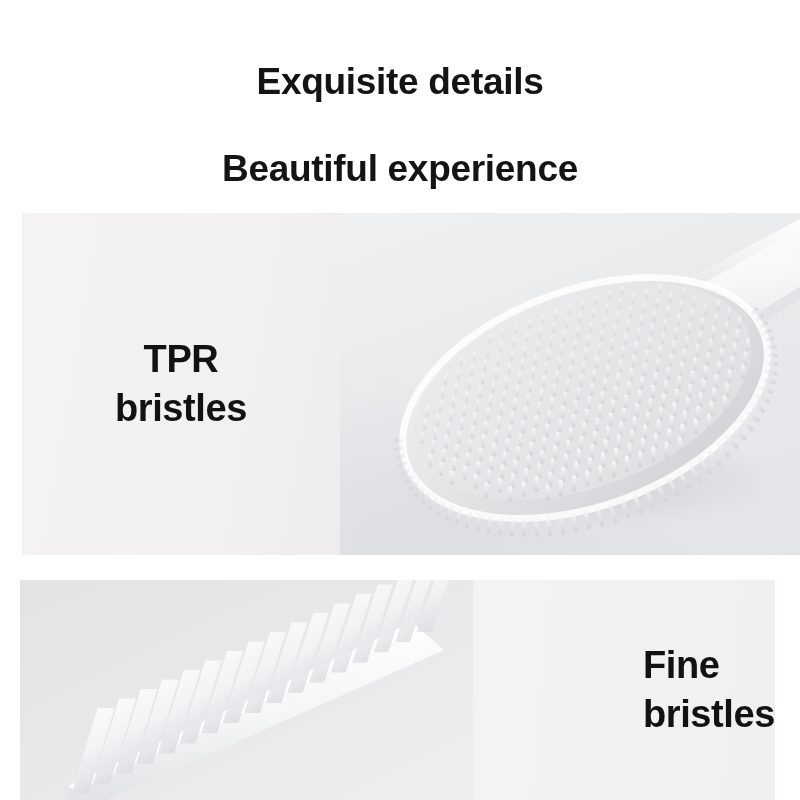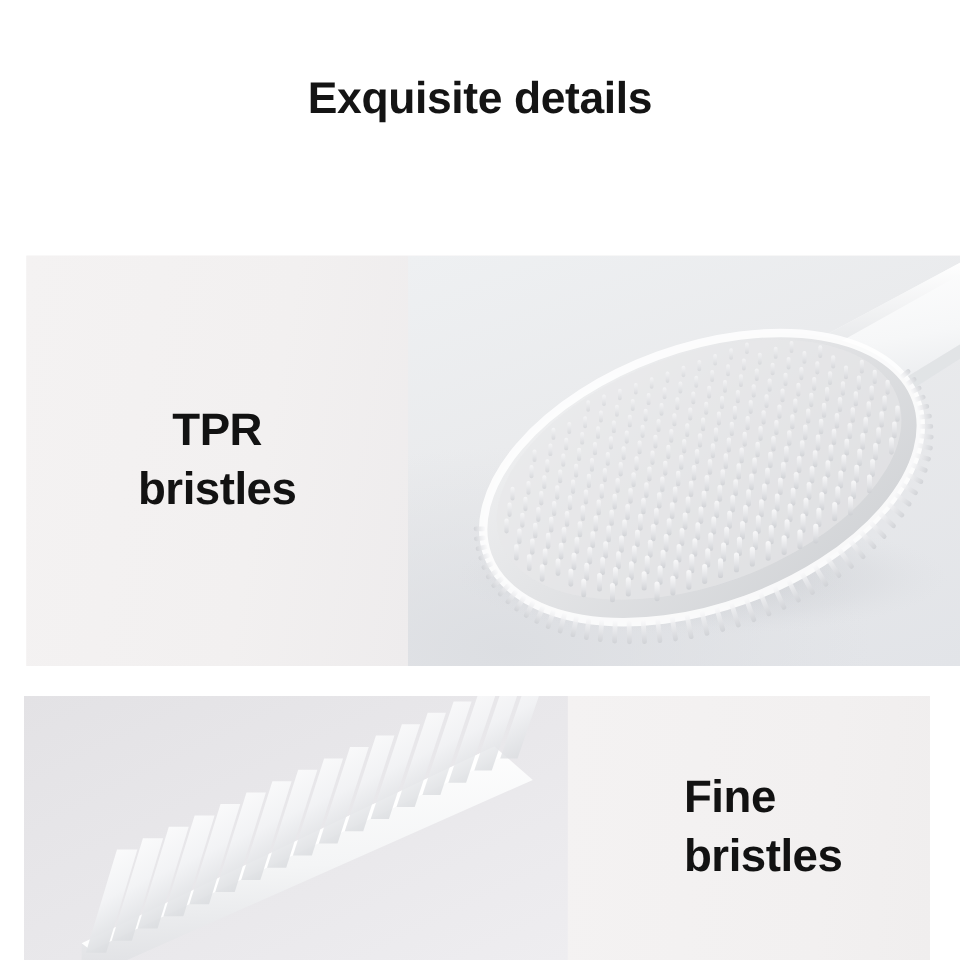--- a/index.html
+++ b/index.html
@@ -83,21 +83,21 @@
     background:
       radial-gradient(100% 120% at 10% 10%, #e6e5e8 0%, rgba(230,229,232,0) 60%),
       linear-gradient(170deg, #e4e3e6 0%, #e8e7ea 45%, #efeef1 100%);
   }
   #panel-fine .label-zone {
     flex: 1 1 auto;
     height: 100%;
     background: linear-gradient(95deg, #f4f2f2 0%, #f2f0f0 70%, #f0eeee 100%);
     display: flex;
     align-items: center;
-    justify-content: center;
+    justify-content: flex-end;
     padding-left: 24px;
     box-sizing: border-box;
   }
 
   
   .caption {
     color: #121212;
     font-weight: bold;
     font-size: 38px;
     line-height: 49px;
@@ -119,20 +119,21 @@
     position: absolute;
     left: 0; top: 0; right: 0; bottom: 0;
   }
   .fine-art svg { display: block; width: 100%; height: 100%; }
 </style>
 </head>
 <body>
 
 <div class="heading">
   <span class="line">Exquisite details</span>
+  <span class="line">Beautiful experience</span>
 </div>
 
 <div class="panel" id="panel-tpr">
 
   <div class="label-zone">
     <div class="caption centered">
       <span class="cline">TPR</span>
       <span class="cline">bristles</span>
     </div>
   </div>

